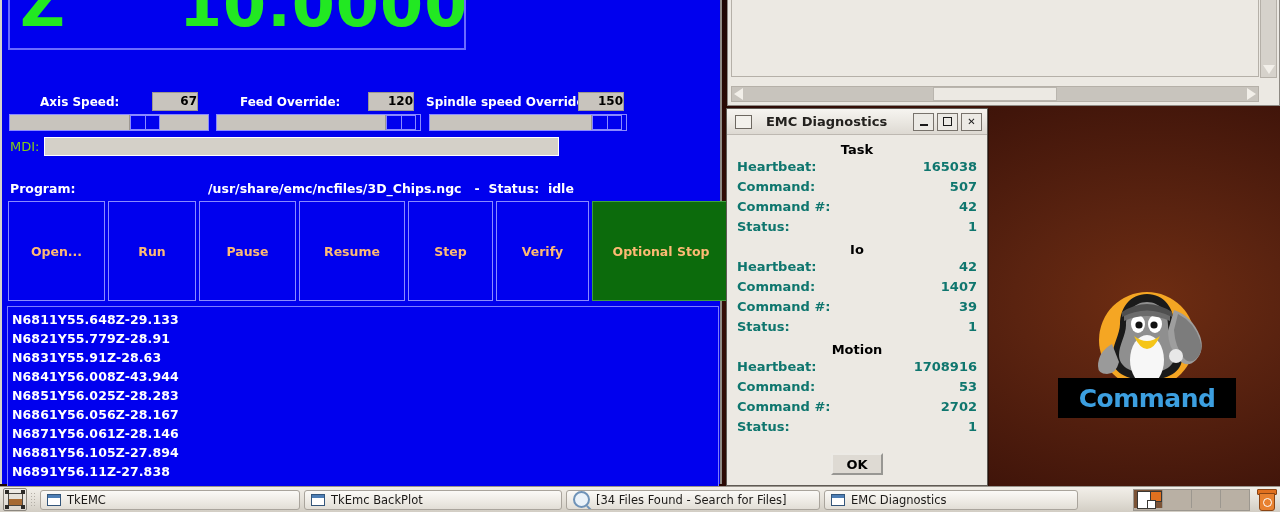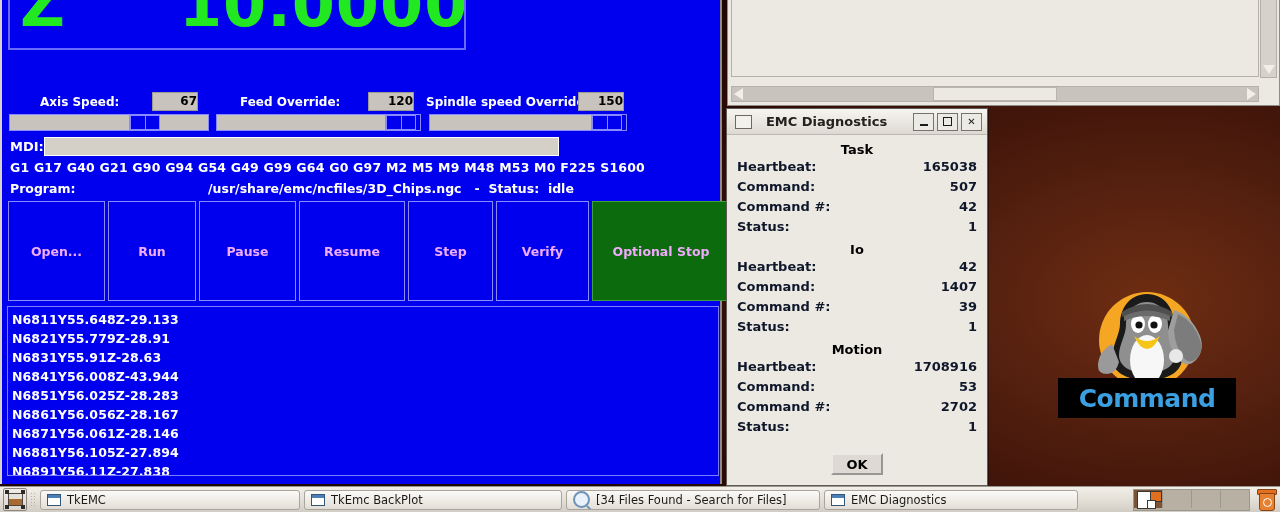--- a/index.html
+++ b/index.html
@@ -93,21 +93,21 @@
     width: 30px; background: #0000ee; border: 1px solid #8a8aff; box-sizing: border-box;
     display: flex;
   }
   .slider-thumb i { flex: 1; border-right: 1px solid #8a8aff; }
   .slider-thumb i:last-child { border-right: none; }
   .slider-rest { flex: 1; background: #c8c4bd; }
 
   .mdi-row { position: absolute; left: 0; top: 145px; width: 722px; height: 22px; }
   .mdi-label {
     position: absolute; left: 8px; top: 2px;
-    font-family: "DejaVu Sans", sans-serif; font-weight: bold; font-size: 13px; color: #ffffff;
+    font-family: "DejaVu Sans", sans-serif; font-weight: normal; font-size: 13px; color: #84cc16;
   }
   .mdi-input {
     position: absolute; left: 42px; top: 0px; width: 515px; height: 19px;
     background: #d4d0c8; border: 1px solid #ffffff; box-sizing: border-box;
   }
 
   .gcodes {
     position: absolute; left: 8px; top: 168px;
     font-family: "DejaVu Sans", sans-serif; font-weight: bold; font-size: 12.5px;
     color: #ffffff; white-space: nowrap; letter-spacing: 0.2px;
@@ -115,27 +115,27 @@
   .prog-row {
     position: absolute; left: 8px; top: 189px; width: 700px; height: 18px;
     font-family: "DejaVu Sans", sans-serif; font-weight: bold; font-size: 12.5px; color: #fff;
   }
   .prog-label { position: absolute; left: 0; top: 0; }
   .prog-path { position: absolute; left: 198px; top: 0; white-space: pre; }
 
   .btn-row { position: absolute; left: 6px; top: 209px; width: 710px; height: 100px; display: flex; }
   .tkbtn {
     background: #0000ee; border: 1px solid #8a8aff; box-sizing: border-box;
-    color: #f0abfc; font-family: "DejaVu Sans", sans-serif; font-weight: bold; font-size: 12.5px;
+    color: #fdba74; font-family: "DejaVu Sans", sans-serif; font-weight: bold; font-size: 12.5px;
     display: flex; align-items: center; justify-content: center; margin-right: 3px;
   }
   .tkbtn.green { background: #0c6b0c; border-color: #3fa03f; }
 
   .codelist {
-    position: absolute; left: 5px; top: 314px; width: 712px; height: 170px;
+    position: absolute; left: 5px; top: 314px; width: 712px; height: 202px;
     background: #0000ee; border: 1px solid #7c7cff; box-sizing: border-box; overflow: hidden;
     padding-left: 4px; padding-top: 2px;
   }
   .codeline {
     font-family: "DejaVu Sans", sans-serif; font-weight: bold; font-size: 12.5px;
     color: #ffffff; height: 14px; line-height: 14px; white-space: nowrap; letter-spacing: 0.1px;
   }
 
   
   .dlg {
@@ -170,21 +170,21 @@
   .wbtn .min-g { width: 8px; height: 2px; background: #1a1a1a; margin-top: 6px; }
   .wbtn .max-g { width: 7px; height: 7px; border: 1.5px solid #1a1a1a; }
 
   .dlg-body { padding: 4px 10px 0 10px; }
   .sect-head {
     text-align: center; font-family: "DejaVu Sans", sans-serif; font-weight: bold;
     font-size: 13px; color: #000; margin: 3px 0 2px 0;
   }
   .kv {
     display: flex; justify-content: space-between; align-items: baseline;
-    font-family: "DejaVu Sans", sans-serif; font-weight: bold; font-size: 13px; color: #0f172a;
+    font-family: "DejaVu Sans", sans-serif; font-weight: bold; font-size: 13px; color: #0f766e;
     height: 20px;
     text-align: right;
   }
   .dlg-ok-wrap { display: flex; justify-content: center; margin-top: 14px; }
   .okbtn {
     width: 52px; height: 22px; background: #dedad3;
     border: 2px outset #eceae5; box-sizing: border-box;
     font-family: "DejaVu Sans", sans-serif; font-weight: bold; font-size: 13px; color: #000;
     display: flex; align-items: center; justify-content: center;
   }
@@ -312,21 +312,20 @@
           <i></i>
         </div>
       <div class="slider-rest" style="flex:none;width:0;"></div>
     </div>
 
     <div class="mdi-row">
       <div class="mdi-label">MDI:</div>
       <input class="mdi-input" type="text" value="" placeholder="" style="">
     </div>
 
-    <div class="gcodes">G1 G17 G40 G21 G90 G94 G54 G49 G99 G64 G0 G97 M2 M5 M9 M48 M53 M0 F225 S1600</div>
 
     <div class="prog-row">
       <span class="prog-label">Program:</span>
       <span class="prog-path">/usr/share/emc/ncfiles/3D_Chips.ngc   -  Status:  idle</span>
     </div>
 
     <div class="btn-row">
       <div class="tkbtn" style="flex:0 0 97px;">Open...</div>
       <div class="tkbtn" style="flex:0 0 88px;">Run</div>
       <div class="tkbtn" style="flex:0 0 97px;">Pause</div>

